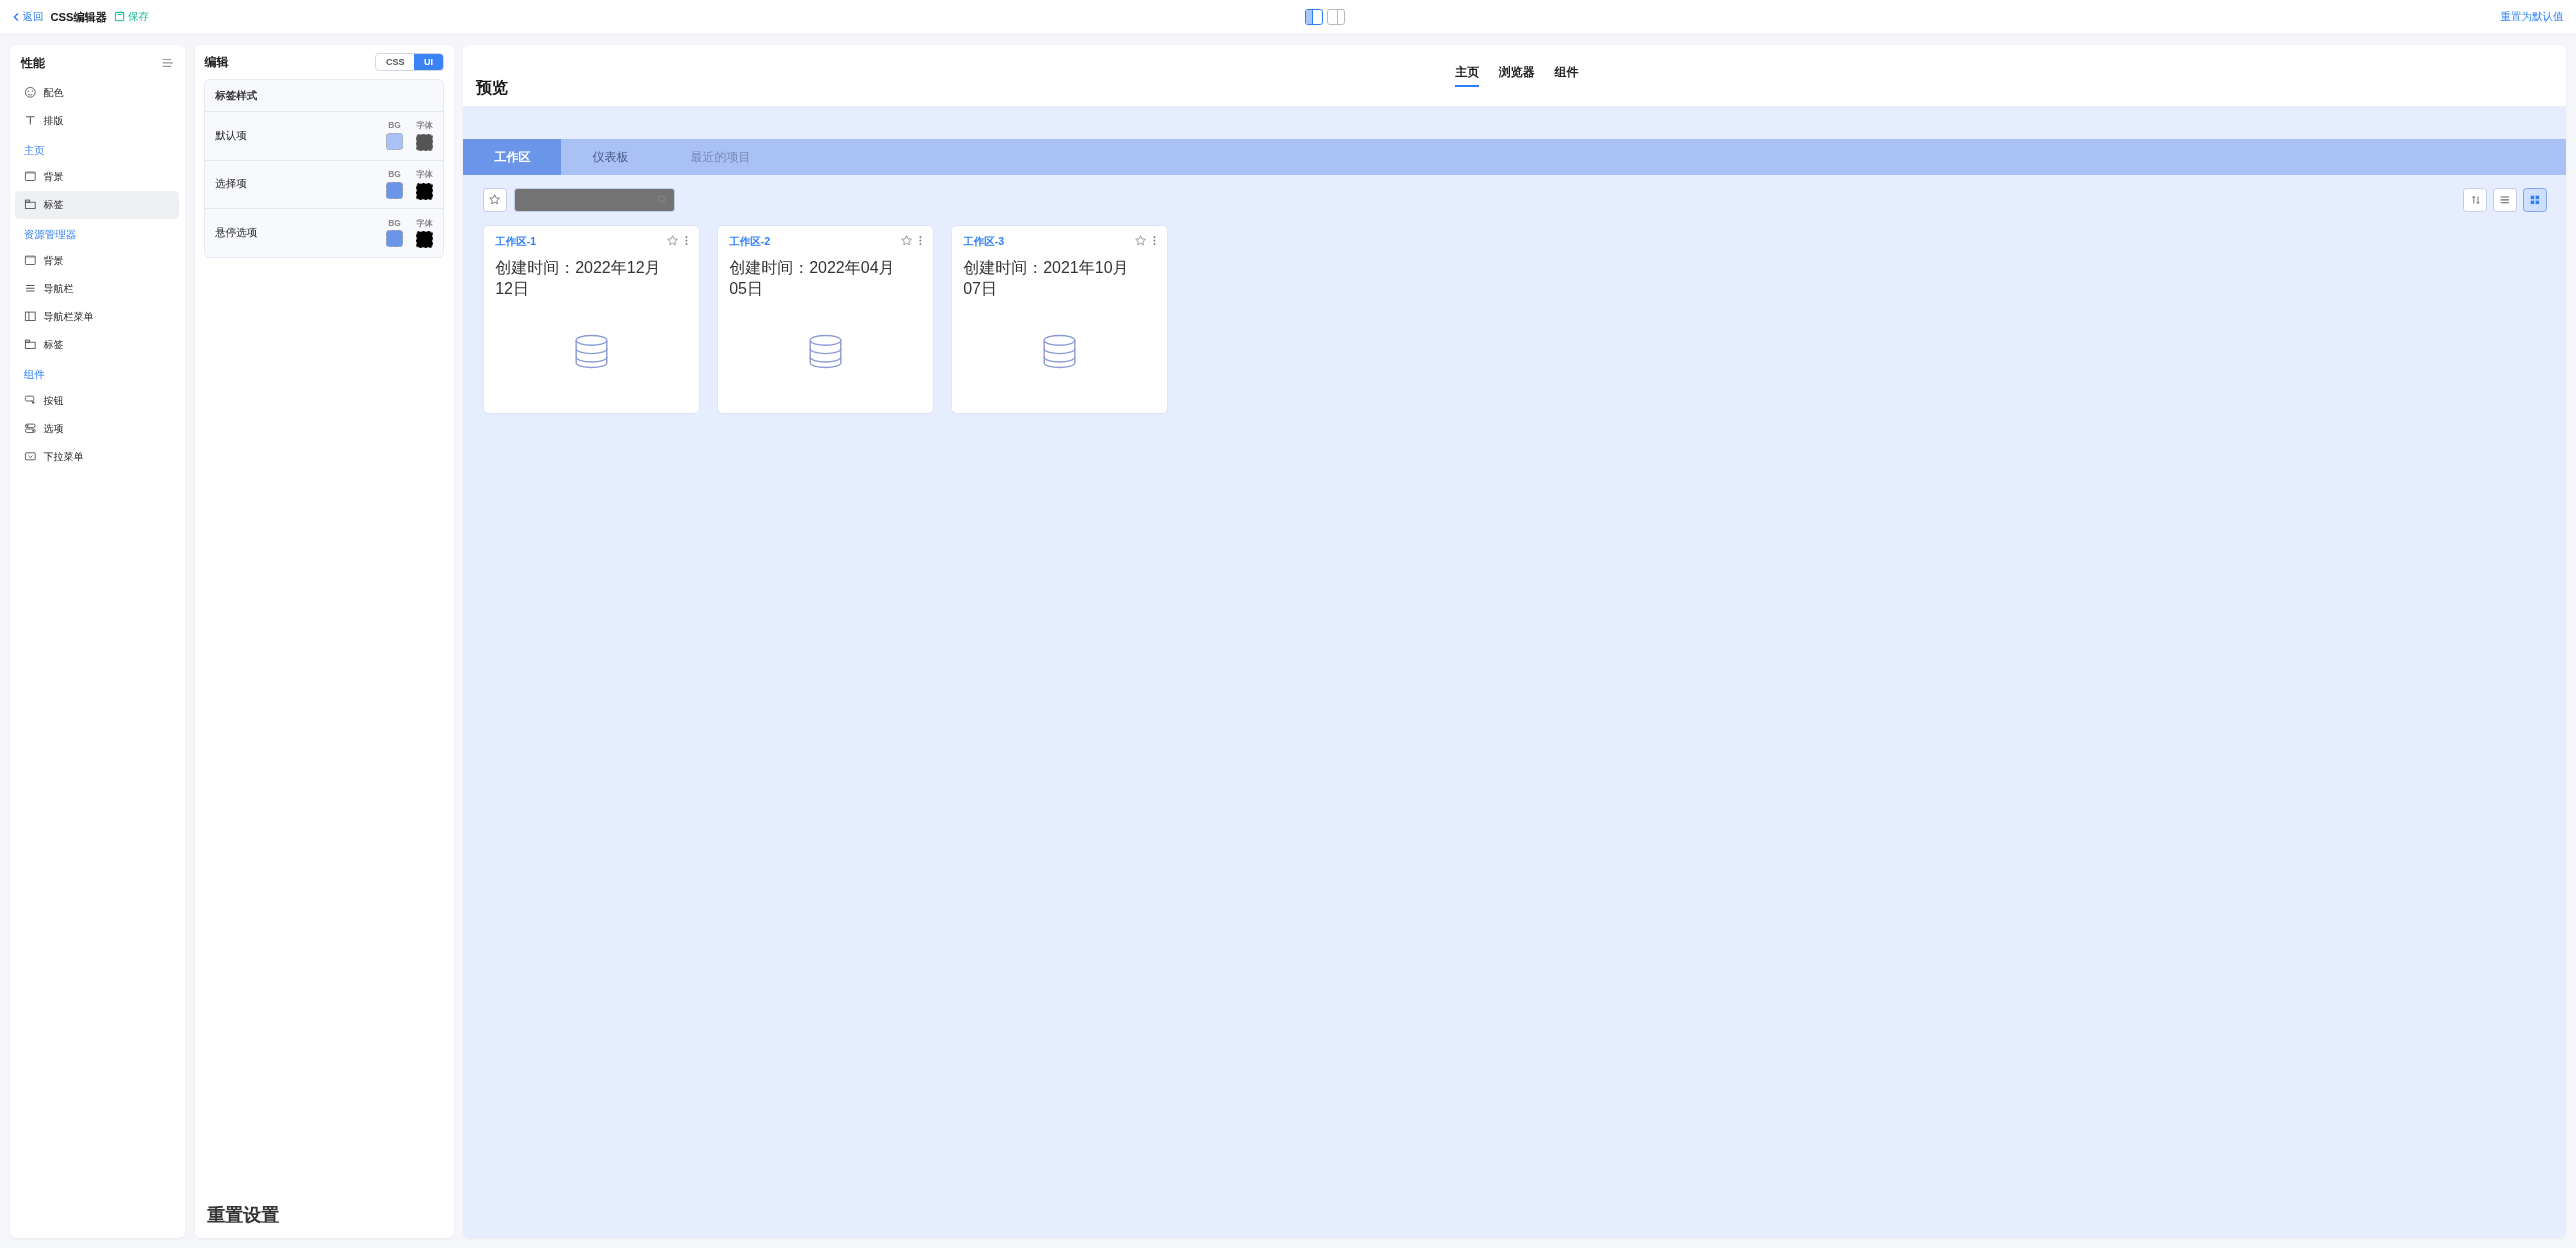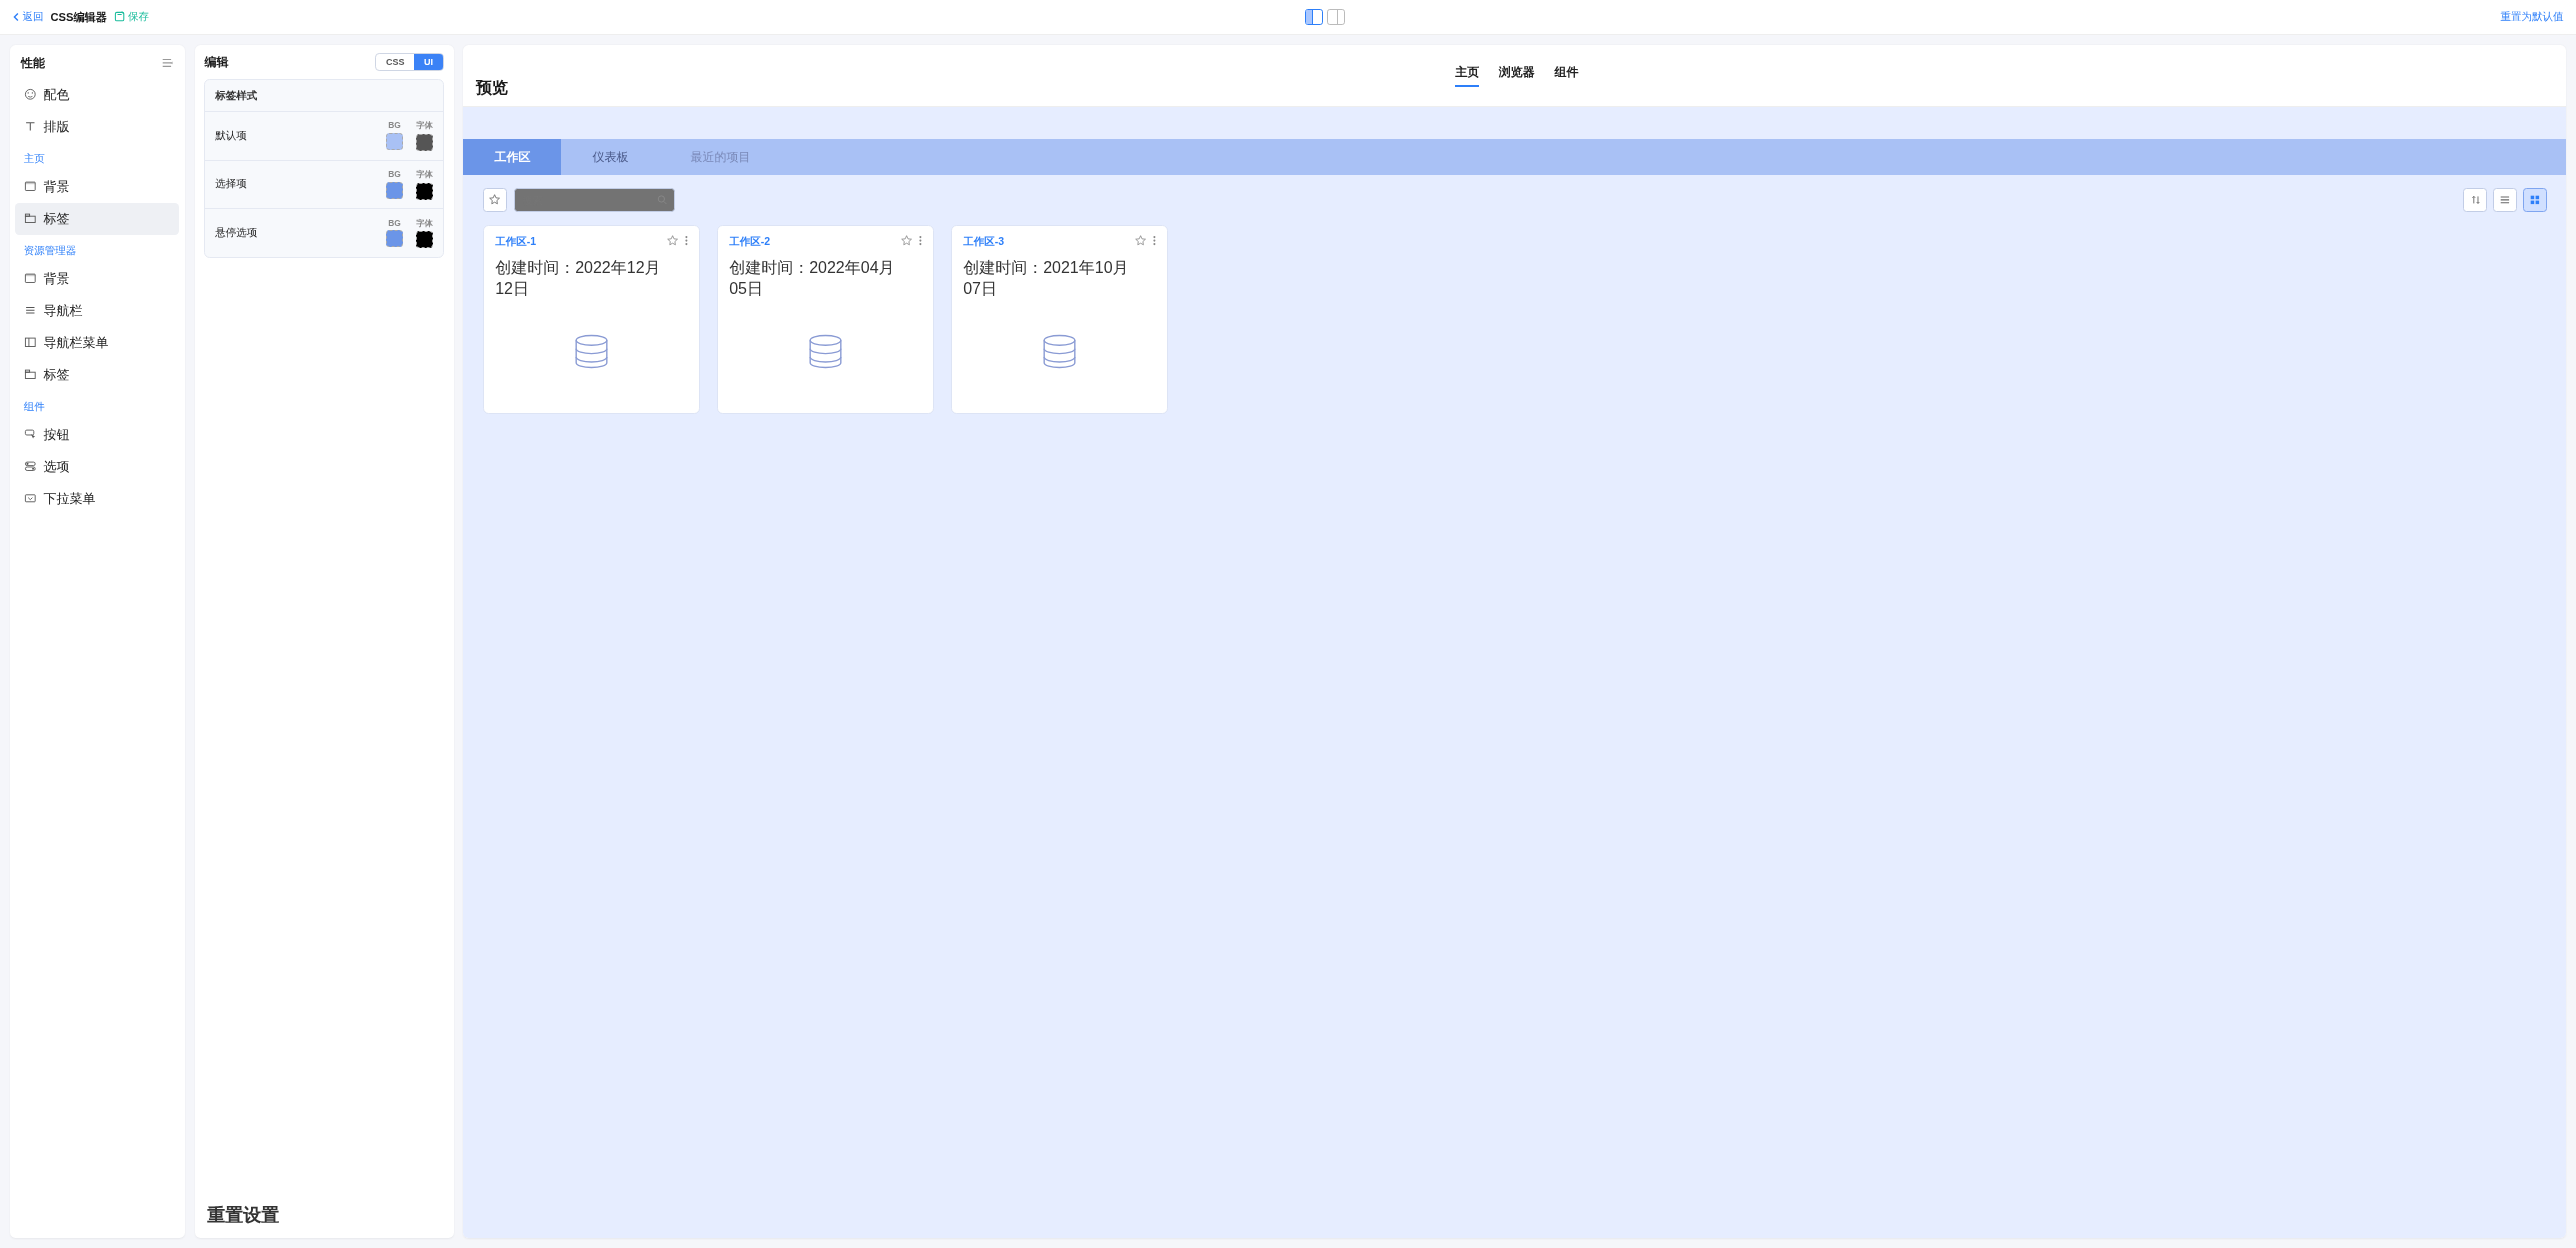--- a/index.html
+++ b/index.html
@@ -16,21 +16,21 @@
 .layout-toggle.active::before { background:#2d7ff9; }
 .layout-toggle.active .fill-left { position:absolute; top:0; bottom:0; left:0; width:40%; background:#a9c7ff; border-radius:1.4px 0 0 1.4px; }
 .layout-toggle.right::before { left:60%; }
 .reset-link { color: #2d7ff9; font-size: 10.5px; }
 .main { display: flex; gap: 9.8px; padding: 9.8px; height: calc(100vh - 35px); }
 .panel { background: #fff; border-radius: 5.6px; box-shadow: 0 0.7px 2.1px rgba(0,0,0,0.06); overflow: hidden; display: flex; flex-direction: column; }
 .sidebar { width: 175px; }
 .sidebar-header { display: flex; align-items: center; justify-content: space-between; padding: 9.8px 11.2px 7px; font-size: 12px; font-weight: 700; }
 .collapse-icon { color: #999; }
 .sidebar-body { overflow-y: auto; padding: 0 5.6px 8.4px; }
-.s-item { display: flex; align-items: center; gap: 7px; padding: 7px 8.4px; border-radius: 4.2px; color: #222; font-size: 13px; cursor: pointer; }
+.s-item { display: flex; align-items: center; gap: 7px; padding: 7px 8.4px; border-radius: 4.2px; color: #222; font-size: 10px; cursor: pointer; }
 .s-item.active { background: #eef0f4; }
 .s-group { color: #2d7ff9; font-size: 10.5px; padding: 9.8px 8.4px 4.2px; font-weight: 500; }
 .s-icon { width: 12.6px; height: 12.6px; display:inline-flex; align-items:center; justify-content:center; color:#555; }
 .editor { width: 259px; }
 .editor-header { display: flex; align-items: flex-end; justify-content: space-between; padding: 8.4px 9.8px; }
 .editor-title { font-size: 12px; font-weight: 700; }
 .segmented { display: flex; border: 0.7px solid #cfd6e4; border-radius: 4.2px; overflow: hidden; }
 .segmented div { padding: 2.8px 9.8px; font-size: 9px; font-weight: 600; color: #555; cursor:pointer; }
 .segmented .active { background: #3b82f6; color: #fff; }
 .editor-section { margin: 0 9.8px 9.8px; background: #f7f9fc; border: 0.7px solid #e5e9f2; border-radius: 5.6px; }

